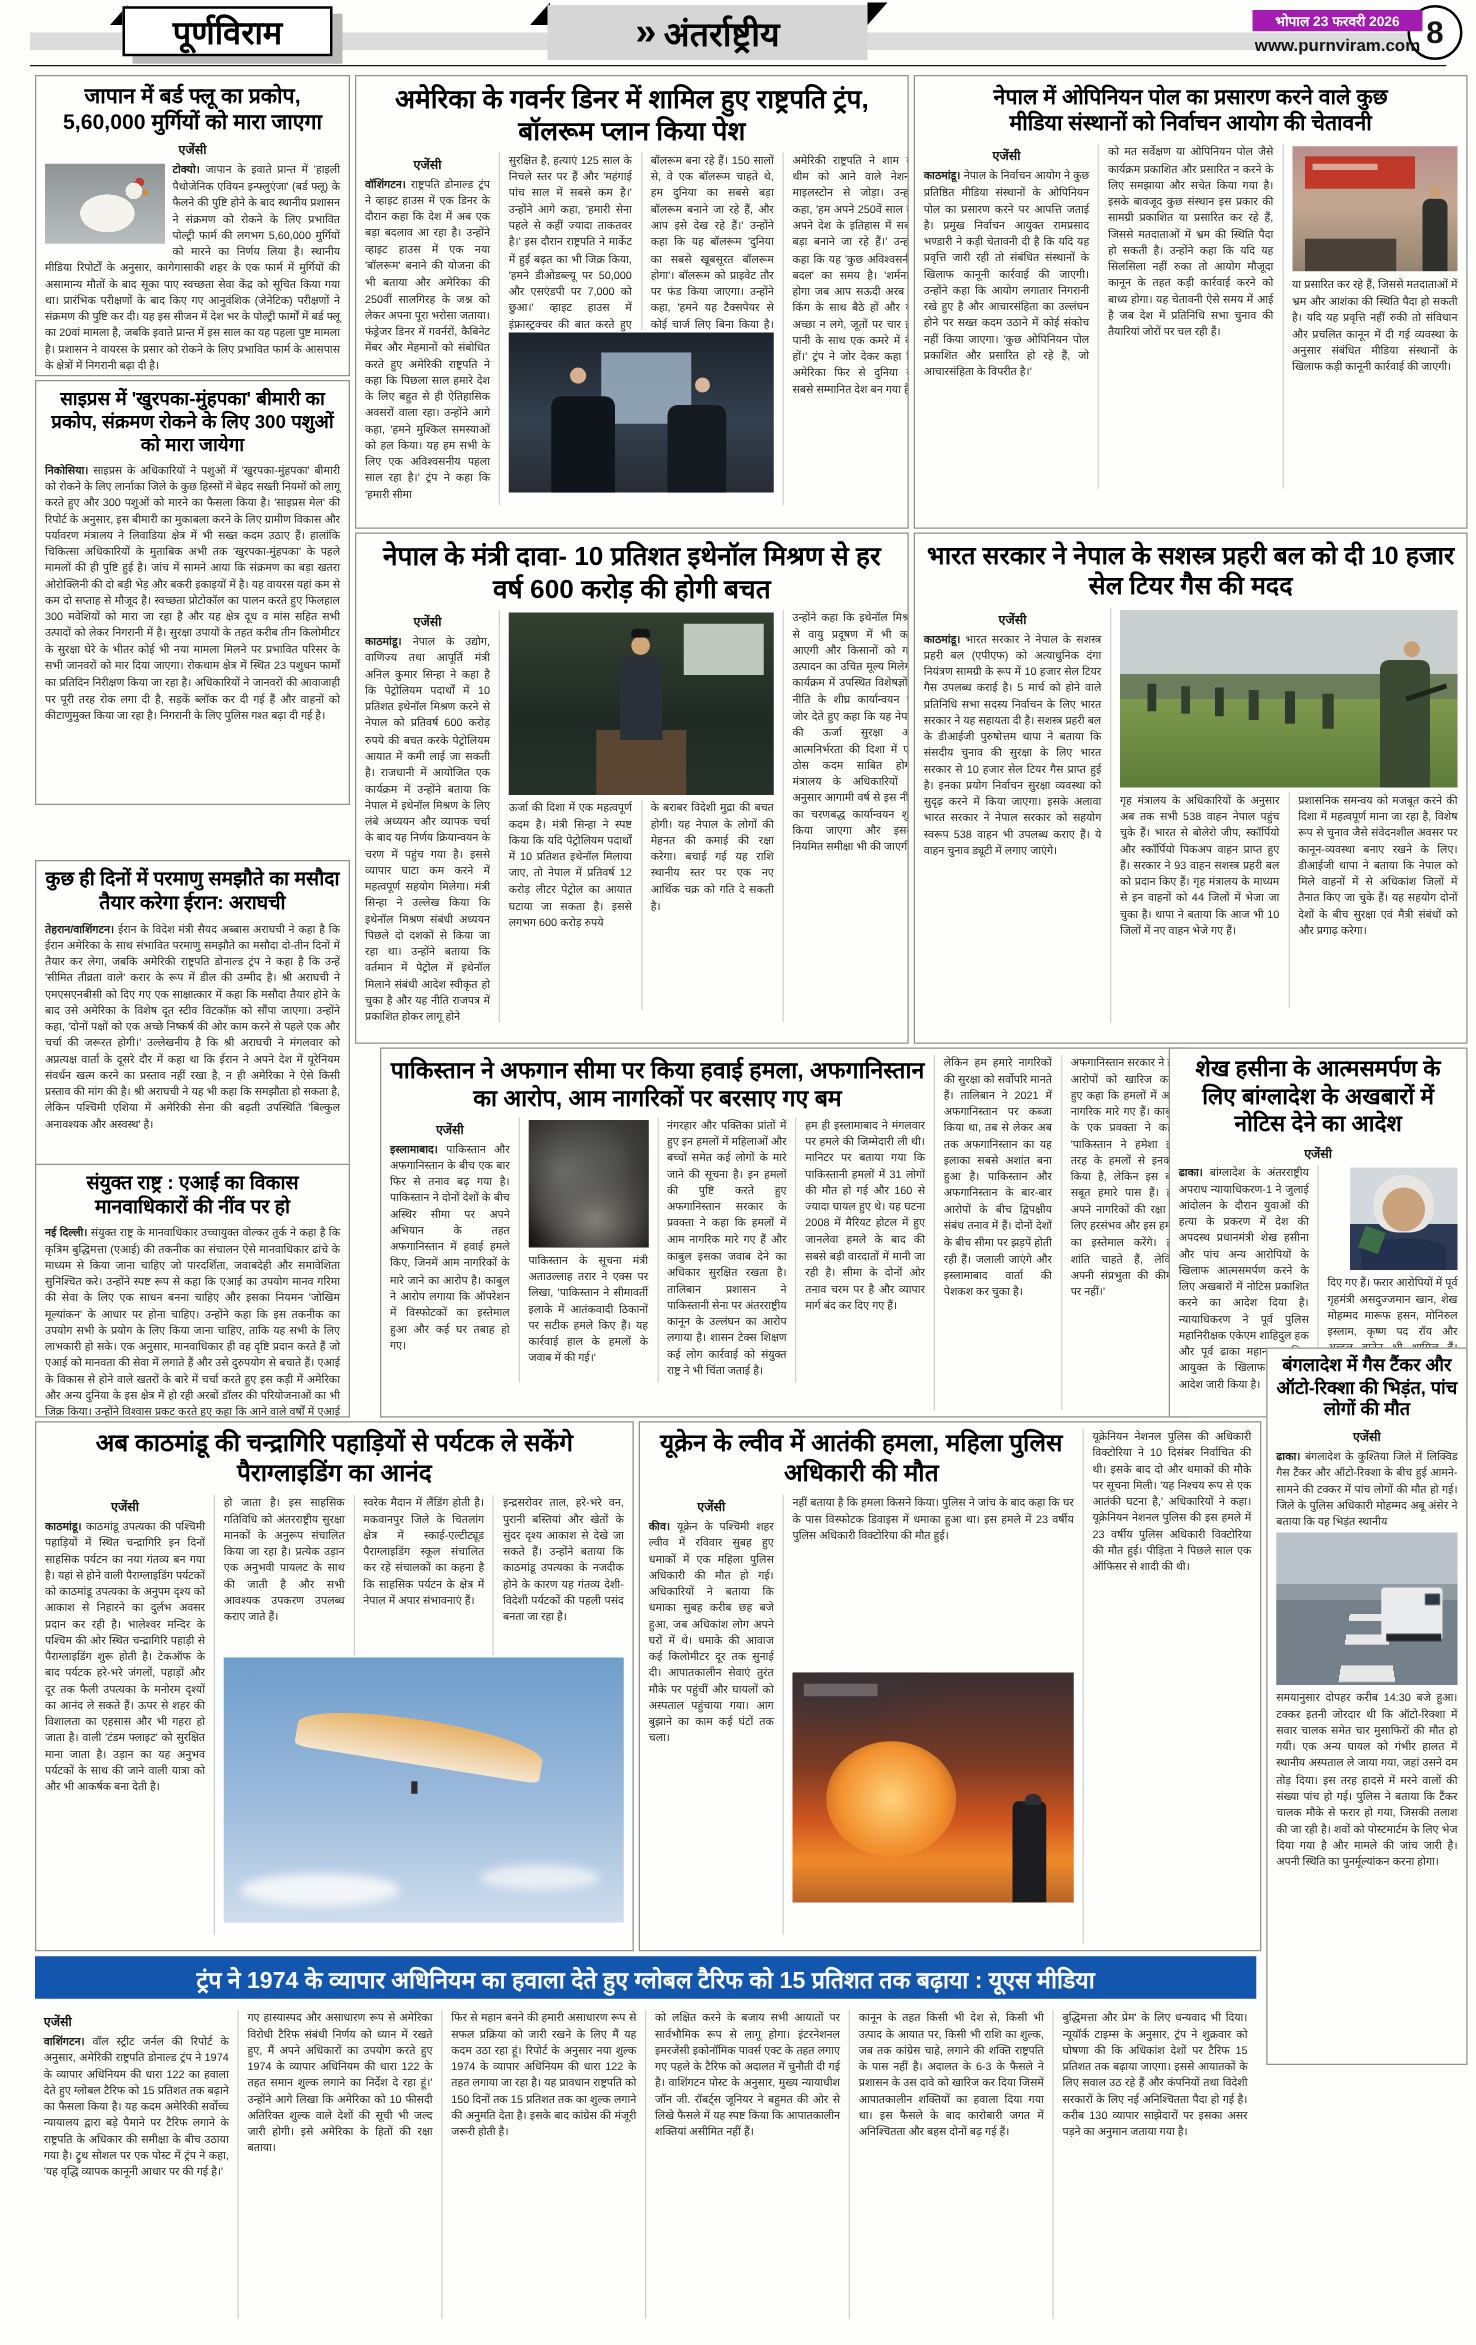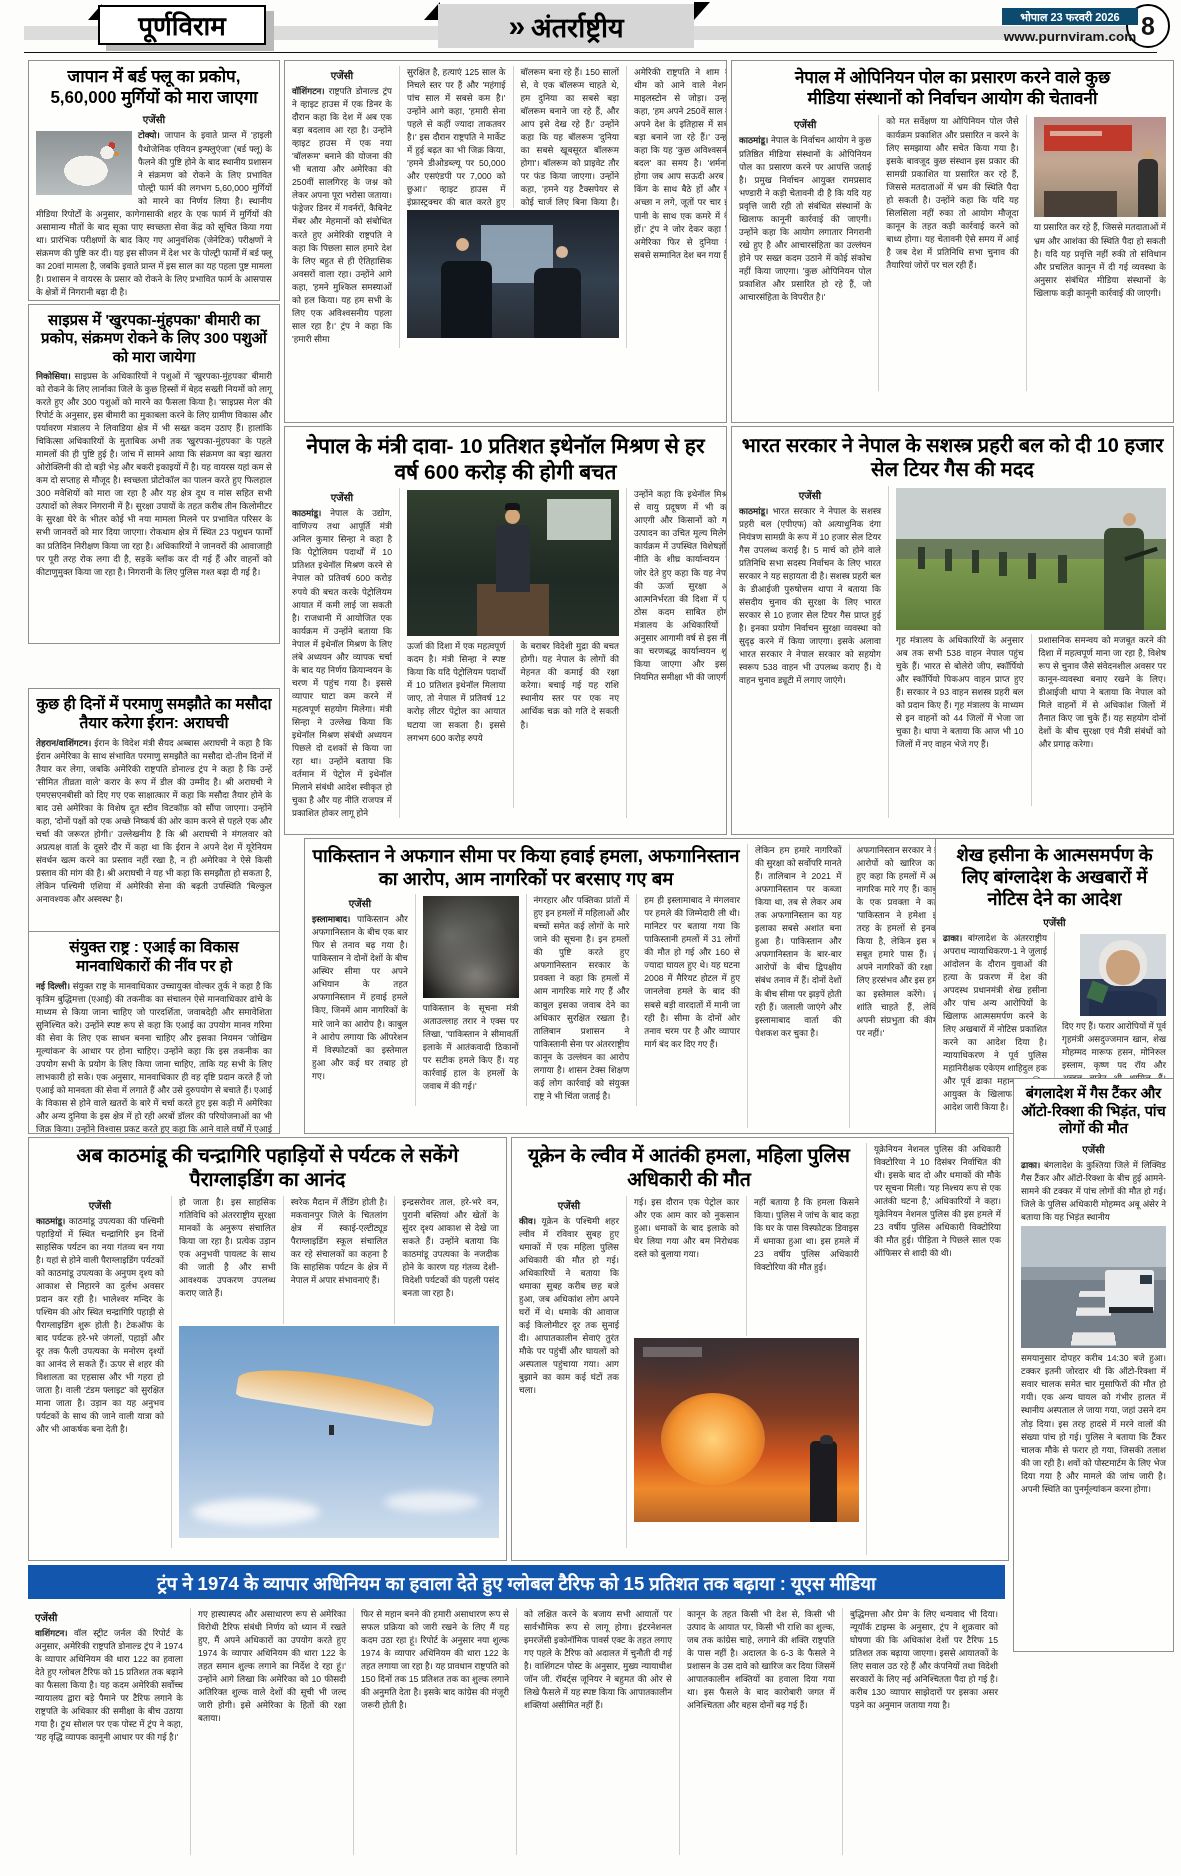--- a/index.html
+++ b/index.html
@@ -18,21 +18,21 @@
   .ph{position:relative;overflow:hidden;margin:2px 0 4px 0;}
   .shape{position:absolute;}
   
   .band{background:#dcdcdc;}
   .mast-shadow{background:#b9b9b9;}
   .mast{background:#fff;border:2.5px solid #000;display:flex;align-items:center;justify-content:center;
         font-weight:bold;font-size:26px;color:#000;}
   .secbox{background:#d6d6d6;display:flex;align-items:center;justify-content:center;
           font-weight:bold;font-size:27px;color:#000;gap:6px;}
   .tri{width:0;height:0;border-style:solid;}
-  .datebar{background:#0c4a6e;color:#fff;display:flex;align-items:center;justify-content:center;font-size:11px;font-weight:bold;}
+  .datebar{background:#a21caf;color:#fff;display:flex;align-items:center;justify-content:center;font-size:11px;font-weight:bold;}
   .site{font-weight:bold;font-size:13.5px;text-align:center;}
   .pgnum{background:#fff;border:2.5px solid #000;border-radius:50%;display:flex;align-items:center;
          justify-content:center;font-size:25px;font-weight:bold;}
   .rule{border-top:1.6px solid #111;}
   .banner{background:#1356ad;color:#fff;display:flex;align-items:center;justify-content:center;
           font-weight:bold;font-size:18.5px;}
   
   .ph-chicken{float:left;width:96px;height:64px;margin:2px 6px 2px 0;
     background:radial-gradient(ellipse 36px 25px at 52% 62%,#f5f3ee 60%,rgba(0,0,0,0) 61%),
     radial-gradient(circle 11px at 74% 34%,#f1efe9 60%,rgba(0,0,0,0) 61%),
@@ -106,20 +106,21 @@
 
 <div class="abs art" style="left:28px;top:931px;width:252px;height:203px;">
   <div class="hl" style="font-size:15.5px;">संयुक्त राष्ट्र : एआई का विकास मानवाधिकारों की नींव पर हो</div>
   <div class="bt">
     <b class="dl">नई दिल्ली।</b>
     <span>संयुक्त राष्ट्र के मानवाधिकार उच्चायुक्त वोल्कर तुर्क ने कहा है कि कृत्रिम बुद्धिमत्ता (एआई) की तकनीक का संचालन ऐसे मानवाधिकार ढांचे के माध्यम से किया जाना चाहिए जो पारदर्शिता, जवाबदेही और समावेशिता सुनिश्चित करे। उन्होंने स्पष्ट रूप से कहा कि एआई का उपयोग मानव गरिमा की सेवा के लिए एक साधन बनना चाहिए और इसका नियमन 'जोखिम मूल्यांकन' के आधार पर होना चाहिए। उन्होंने कहा कि इस तकनीक का उपयोग सभी के प्रयोग के लिए किया जाना चाहिए, ताकि यह सभी के लिए लाभकारी हो सके। एक अनुसार, मानवाधिकार ही वह दृष्टि प्रदान करते हैं जो एआई को मानवता की सेवा में लगाते हैं और उसे दुरुपयोग से बचाते हैं। एआई के विकास से होने वाले खतरों के बारे में चर्चा करते हुए इस कड़ी में अमेरिका और अन्य दुनिया के इस क्षेत्र में हो रही अरबों डॉलर की परियोजनाओं का भी जिक्र किया। उन्होंने विश्वास प्रकट करते हुए कहा कि आने वाले वर्षों में एआई मानवता के लिए नई संभावनाएं खोलेगा, बशर्ते इसकी नींव मानवाधिकारों पर टिकी हो।</span>
   </div>
 </div>
 
 <div class="abs art" style="left:284px;top:60px;width:443px;height:363px;">
+  <div class="hl" style="font-size:21px;">अमेरिका के गवर्नर डिनर में शामिल हुए राष्ट्रपति ट्रंप, बॉलरूम प्लान किया पेश</div>
   <div class="cols" style="height:282px;">
     <div style="flex:0 0 100px;">
       <div class="by">एजेंसी</div>
       <div class="bt"><b class="dl">वॉशिंगटन।</b>
       <span>राष्ट्रपति डोनाल्ड ट्रंप ने व्हाइट हाउस में एक डिनर के दौरान कहा कि देश में अब एक बड़ा बदलाव आ रहा है। उन्होंने व्हाइट हाउस में एक नया 'बॉलरूम' बनाने की योजना की भी बताया और अमेरिका की 250वीं सालगिरह के जश्न को लेकर अपना पूरा भरोसा जताया। फंड्रेजर डिनर में गवर्नरों, कैबिनेट मेंबर और मेहमानों को संबोधित करते हुए अमेरिकी राष्ट्रपति ने कहा कि पिछला साल हमारे देश के लिए बहुत से ही ऐतिहासिक अवसरों वाला रहा। उन्होंने आगे कहा, 'हमने मुश्किल समस्याओं को हल किया। यह हम सभी के लिए एक अविश्वसनीय पहला साल रहा है।' ट्रंप ने कहा कि 'हमारी सीमा</span></div>
     </div>
     <div style="flex:0 0 212px;">
       <div class="cols" style="height:142px;">
         <div class="bt">सुरक्षित है, हत्याएं 125 साल के निचले स्तर पर हैं और 'महंगाई पांच साल में सबसे कम है।' उन्होंने आगे कहा, 'हमारी सेना पहले से कहीं ज्यादा ताकतवर है।' इस दौरान राष्ट्रपति ने मार्केट में हुई बढ़त का भी जिक्र किया, 'हमने डीओडब्ल्यू पर 50,000 और एसएंडपी पर 7,000 को छुआ।' व्हाइट हाउस में इंफ्रास्ट्रक्चर की बात करते हुए ट्रंप ने घोषणा की, 'हम एक</div>
         <div class="bt">बॉलरूम बना रहे हैं। 150 सालों से, वे एक बॉलरूम चाहते थे, हम दुनिया का सबसे बड़ा बॉलरूम बनाने जा रहे हैं, और आप इसे देख रहे हैं।' उन्होंने कहा कि यह बॉलरूम 'दुनिया का सबसे खूबसूरत बॉलरूम होगा'। बॉलरूम को प्राइवेट तौर पर फंड किया जाएगा। उन्होंने कहा, 'हमने यह टैक्सपेयर से कोई चार्ज लिए बिना किया है। इसमें टैक्स का एक पैसा भी डोनेट नहीं किया जाएगा।'</div>
@@ -283,21 +284,20 @@
     <div style="flex:0 0 340px;">
       <div class="hl" style="font-size:19.5px;">यूक्रेन के ल्वीव में आतंकी हमला, महिला पुलिस अधिकारी की मौत</div>
       <div class="cols" style="height:352px;">
         <div style="flex:0 0 100px;">
           <div class="by">एजेंसी</div>
           <div class="bt"><b class="dl">कीव।</b>
           <span>यूक्रेन के पश्चिमी शहर ल्वीव में रविवार सुबह हुए धमाकों में एक महिला पुलिस अधिकारी की मौत हो गई। अधिकारियों ने बताया कि धमाका सुबह करीब छह बजे हुआ, जब अधिकांश लोग अपने घरों में थे। धमाके की आवाज कई किलोमीटर दूर तक सुनाई दी। आपातकालीन सेवाएं तुरंत मौके पर पहुंचीं और घायलों को अस्पताल पहुंचाया गया। आग बुझाने का काम कई घंटों तक चला।</span></div>
         </div>
         <div>
           <div class="cols" style="height:140px;">
-            <div class="bt">गई। इस दौरान एक पेट्रोल कार और एक आम कार को नुकसान हुआ। धमाकों के बाद इलाके को घेर लिया गया और बम निरोधक दस्ते को बुलाया गया।</div>
             <div class="bt">नहीं बताया है कि हमला किसने किया। पुलिस ने जांच के बाद कहा कि घर के पास विस्फोटक डिवाइस में धमाका हुआ था। इस हमले में 23 वर्षीय पुलिस अधिकारी विक्टोरिया की मौत हुई।</div>
           </div>
           <div class="ph ph-fire" style="width:100%;height:184px;">
             <div class="shape" style="left:12%;top:30%;width:46%;height:50%;border-radius:50%;background:radial-gradient(circle,#ffd27a,#f2902d 60%,rgba(0,0,0,0));"></div>
             <div class="shape" style="left:0;top:0;width:60%;height:30%;background:radial-gradient(ellipse at 30% 0,#3a3236,rgba(0,0,0,0) 70%);"></div>
             <div class="shape" style="right:10%;bottom:0;width:12%;height:44%;background:#1c1c20;border-radius:5px 5px 0 0;"></div>
             <div class="shape" style="right:11.5%;bottom:42%;width:13px;height:9px;border-radius:50% 50% 20% 20%;background:#2e2e34;"></div>
             <div class="shape" style="left:4%;top:5%;width:26%;height:10px;background:#ffffff;opacity:.25;"></div>
           </div>
         </div>

